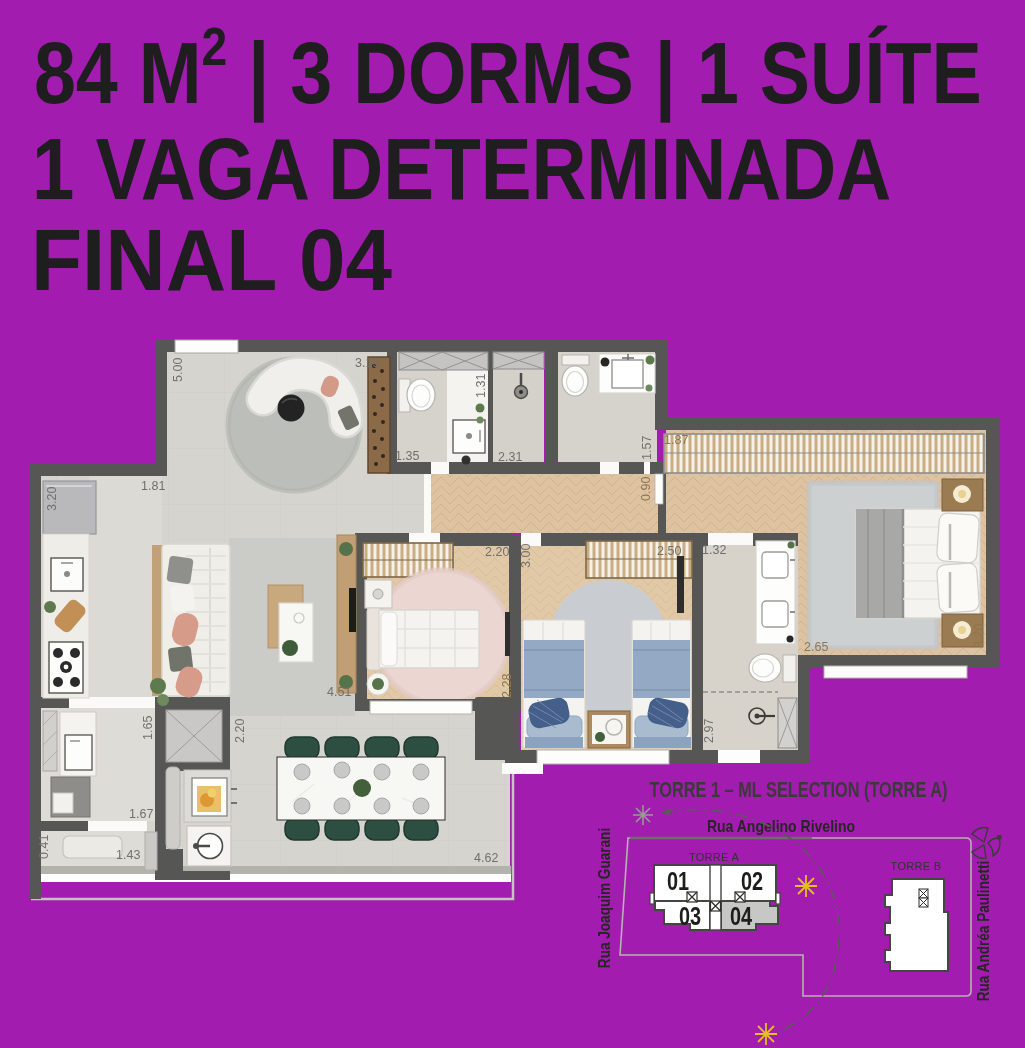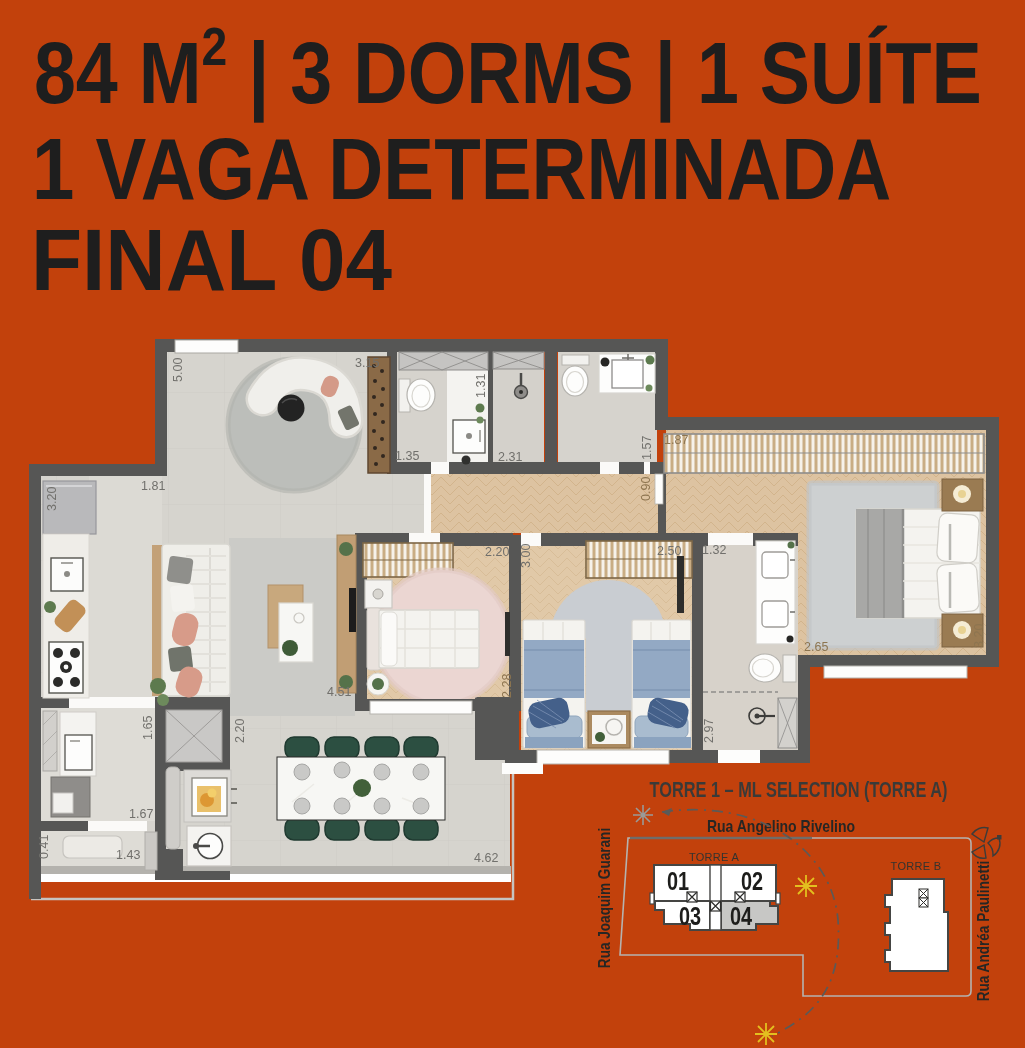--- a/index.html
+++ b/index.html
@@ -1,16 +1,16 @@
 <!DOCTYPE html>
 <html><head>
 <meta charset="utf-8">
 <style>
   html,body{margin:0;padding:0;background:#ffffff;}
-  #page{position:relative;width:1025px;height:1048px;overflow:hidden;background:#c2410c;
+  #page{position:relative;width:1025px;height:1048px;overflow:hidden;background:#a21caf;
         font-family:"Liberation Sans", sans-serif;}
   svg{position:absolute;left:0;top:0;}
   text{font-family:"Liberation Sans", sans-serif;}
 </style>
 </head>
 <body>
 <div id="page">
 <svg width="1025" height="1048" viewBox="0 0 1025 1048">
 <defs>
   <pattern id="herr" width="18" height="9" patternUnits="userSpaceOnUse">

